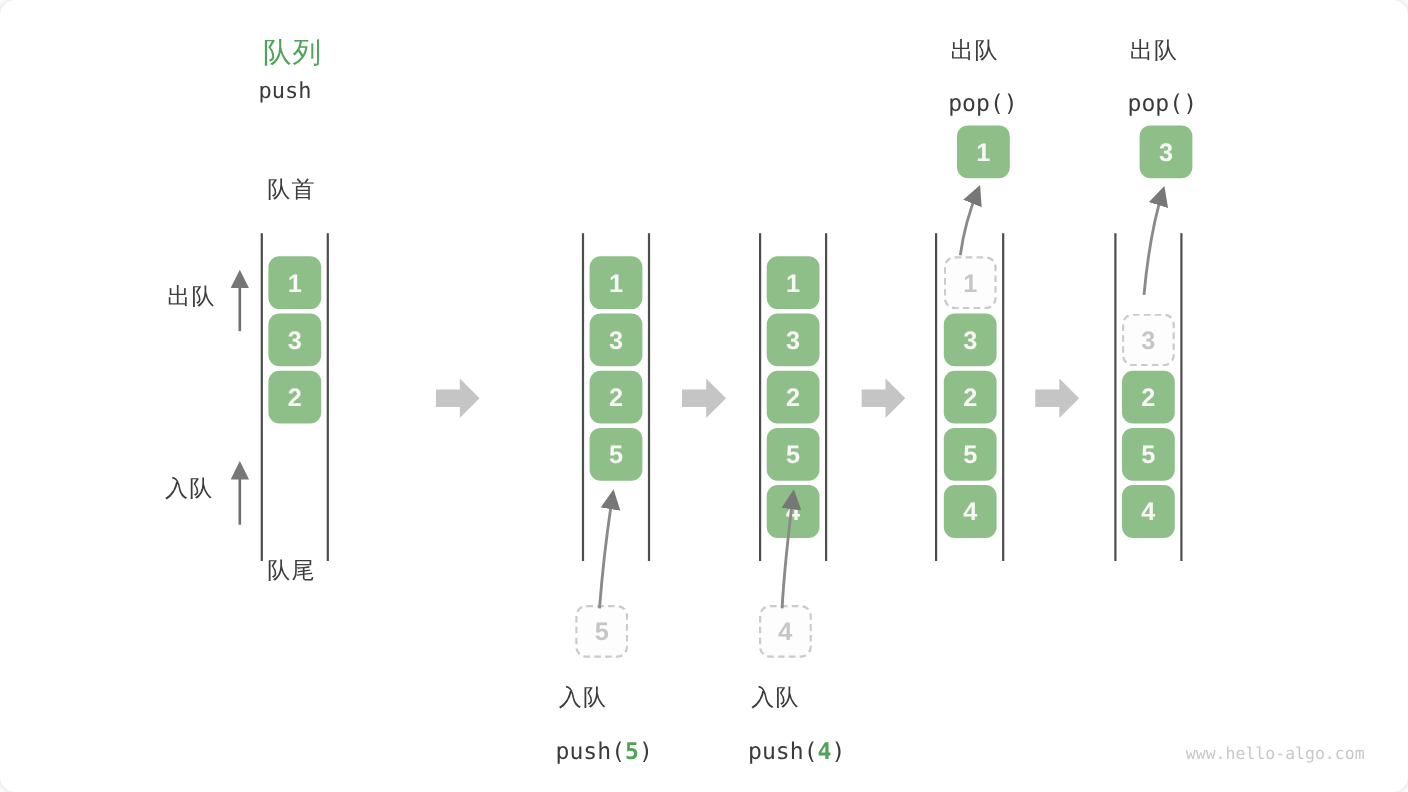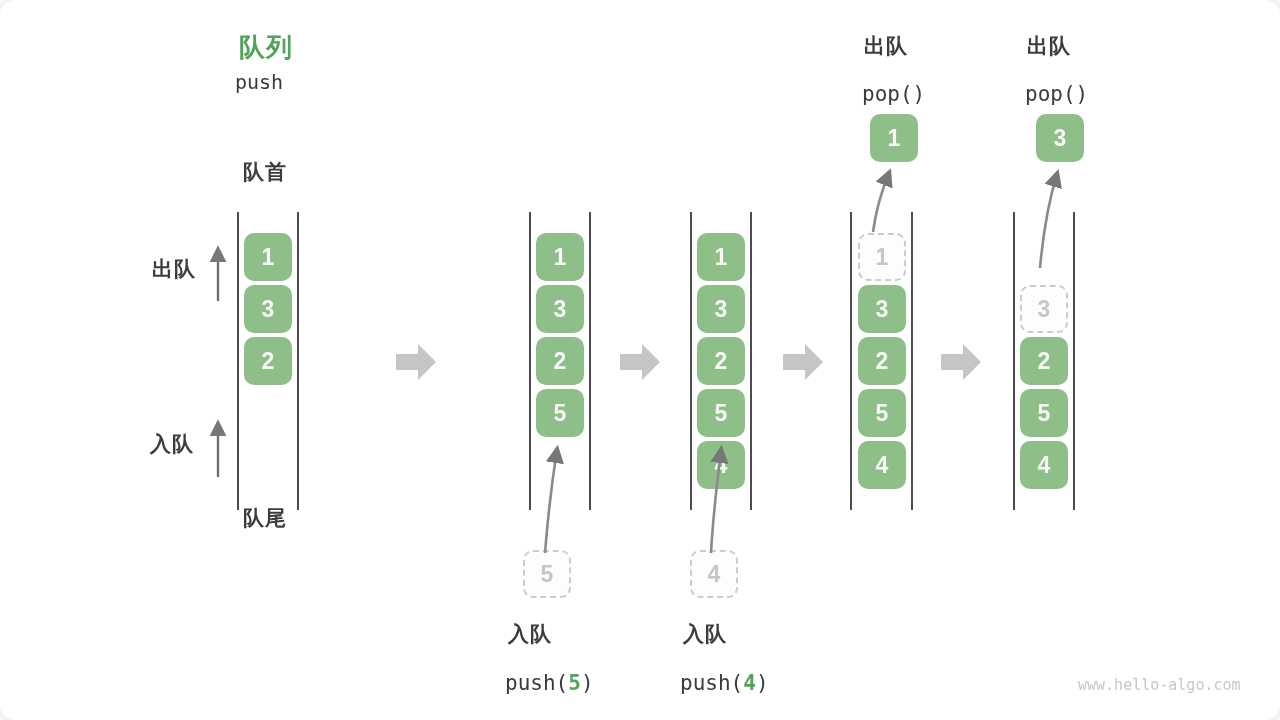--- a/index.html
+++ b/index.html
@@ -2,23 +2,23 @@
 <html><head>
 <meta charset="utf-8">
 <style>
   html,body{margin:0;padding:0;background:#fff;}
   .canvas{
     position:relative;width:1280px;height:720px;background:#ffffff;
     border-radius:14px;box-shadow:0 0 8px rgba(0,0,0,.16);
     overflow:hidden;
     font-family:"Liberation Sans",sans-serif;
   }
-  .title-zh{position:absolute;left:239px;top:30px;font-size:26px;font-weight:bold;color:#4FA458;letter-spacing:1px;text-align:right;}
+  .title-zh{position:absolute;left:239px;top:30px;font-size:26px;font-weight:normal;color:#4FA458;letter-spacing:1px;text-align:right;}
   .title-en{position:absolute;left:235px;top:70px;font-size:20px;color:#3a3a3a;font-family:"DejaVu Sans Mono",monospace;}
-  .zh-label{position:absolute;font-size:21px;font-weight:bold;color:#3C3C3C;letter-spacing:1px;}
+  .zh-label{position:absolute;font-size:21px;font-weight:normal;color:#3C3C3C;letter-spacing:1px;}
   .mono-label{position:absolute;font-size:21px;color:#3a3a3a;font-family:"DejaVu Sans Mono",monospace;margin-top:16px;}
   .mono-label .arg{color:#4FA458;font-weight:bold;}
   .qline{position:absolute;top:212px;width:2px;height:298px;background:#4d4d4d;}
   .cell{
     position:absolute;width:48px;height:48px;border-radius:10px;
     display:flex;align-items:center;justify-content:center;
     font-size:23px;font-weight:bold;box-sizing:border-box;
   }
   .cell.solid{background:#8FBF88;color:#F8F8F6;}
   .cell.ghost{background:#FDFDFD;border:2px dashed #CBCBCB;color:#C6C6C6;}

